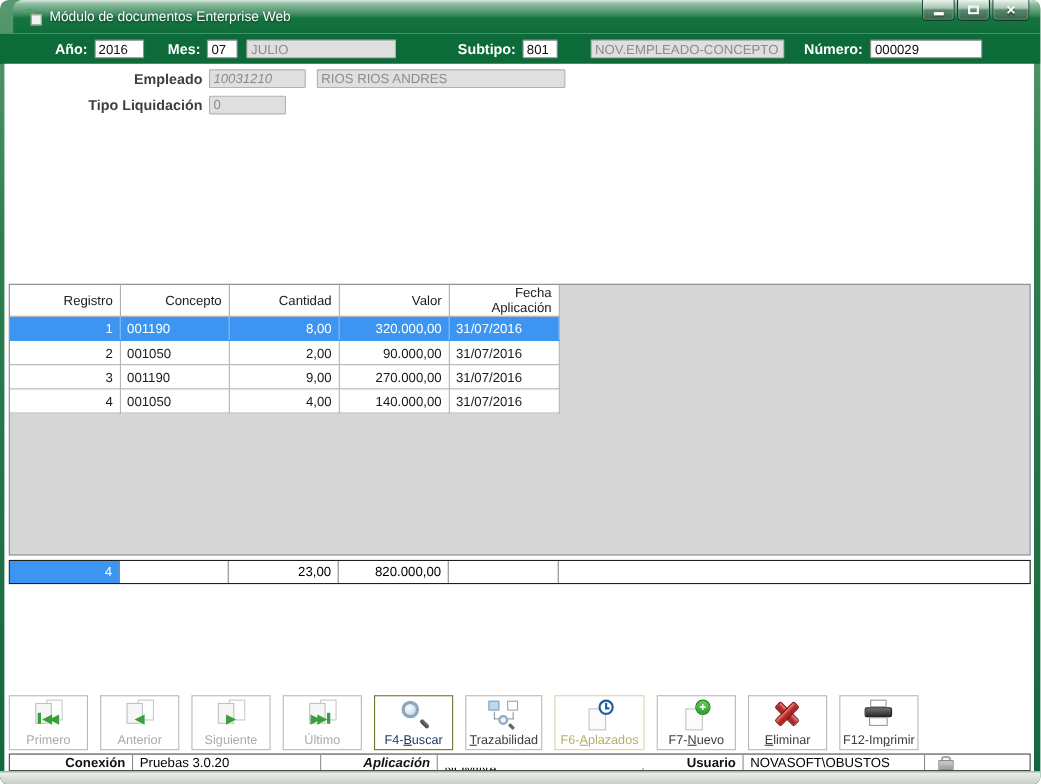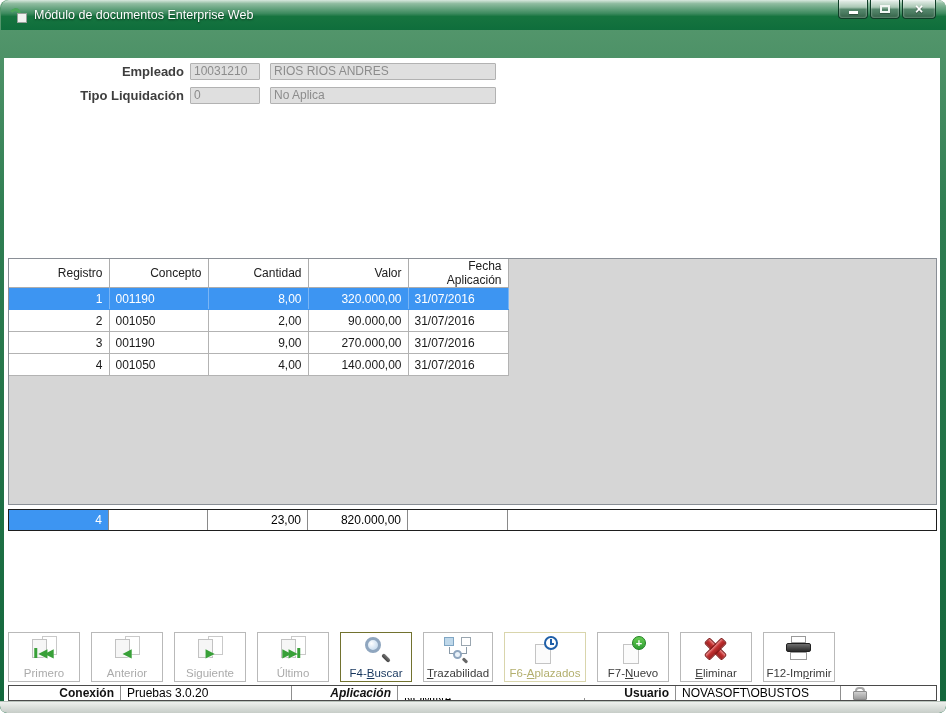--- a/index.html
+++ b/index.html
@@ -3,21 +3,21 @@
 <meta charset="utf-8">
 <style>
   * { margin:0; padding:0; box-sizing:border-box; }
   body { font-family:"Liberation Sans","DejaVu Sans",sans-serif; background:#FFF; }
 
   .window{ position:relative; width:946px; height:713px;
     background:linear-gradient(180deg,#58996F 0%,#2F7E52 30%,#13673C 100%);
     border-radius:8px 8px 7px 7px; overflow:hidden; }
 
   
-  .titlebar{ position:absolute; top:0; left:1px; right:0; height:30px;
+  .titlebar{ position:absolute; top:0; left:12px; right:0; height:30px;
     background:linear-gradient(180deg,#D8E8DE 0%,#8FBCA0 12%,#3C8A5E 45%,#16743F 55%,#0F6E3C 100%);
     border-radius:8px 8px 0 0; display:flex; align-items:center; padding-left:9px; }
   .title-text{ color:#FFF; font-size:12.5px; margin-left:7px; text-shadow:0 1px 2px rgba(0,0,0,.55); }
   .app-icon{ position:relative; width:17px; height:16px; }
   .app-icon .sw{ position:absolute; left:0; top:1px; width:11px; height:11px;
     border:3px solid #4CA65C; border-color:#4CA65C #4CA65C transparent transparent;
     border-radius:50%; transform:rotate(-25deg); }
   .app-icon .pg{ position:absolute; right:0; bottom:0; width:10px; height:10px;
     background:#F0F2F0; border:1px solid #97A19B; }
   .win-controls{ position:absolute; top:0; right:10px; display:flex; gap:2px; }
@@ -167,33 +167,44 @@
         <span class="glyph-min"></span>
       </div>
     <div class="win-btn">
         <span class="glyph-max"></span>
       </div>
     <div class="win-btn close">
         <span class="glyph-close">×</span>
       </div>
   </div>
 
+  <div class="fieldbar">
+    <span class="fb-label">Año:</span>
+    <input class="tb" style="width: 45px; margin-left: 6px;" value="2016">
+    <span class="fb-label" style="margin-left:22px;">Mes:</span>
+    <input class="tb" style="width: 28px; margin-left: 6px;" value="07">
+    <input class="tb dis" style="width: 136px; margin-left: 8px;" value="JULIO">
+    <span class="fb-label" style="margin-left:56px;">Subtipo:</span>
+    <input class="tb" style="width: 32px; margin-left: 6px;" value="801">
+    <input class="tb dis" style="width: 176px; margin-left: 30px;" value="NOV.EMPLEADO-CONCEPTO">
+    <span class="fb-label" style="margin-left:18px;">Número:</span>
+    <input class="tb" style="width: 102px; margin-left: 7px;" value="000029">
+  </div>
 
   <div class="client">
 
     <div class="form-area">
       <div class="form-row">
         <span class="form-label">Empleado</span>
-        <input class="tb dis" style="width: 70px;" value="10031210">
+        <input class="tb dis" style="width: 88px; font-style: italic;" value="10031210">
         <input class="tb dis" style="width: 226px; margin-left: 10px;" value="RIOS RIOS ANDRES">
       </div>
       <div class="form-row">
         <span class="form-label">Tipo Liquidación</span>
         <input class="tb dis" style="width: 70px;" value="0">
-        <input class="tb dis" style="width: 226px; margin-left: 10px;" value="No Aplica">
       </div>
     </div>
 
     <div class="grid-panel">
       <table class="grid">
         <colgroup>
             <col style="width:100px">
             <col style="width:99px">
             <col style="width:100px">
             <col style="width:100px">

